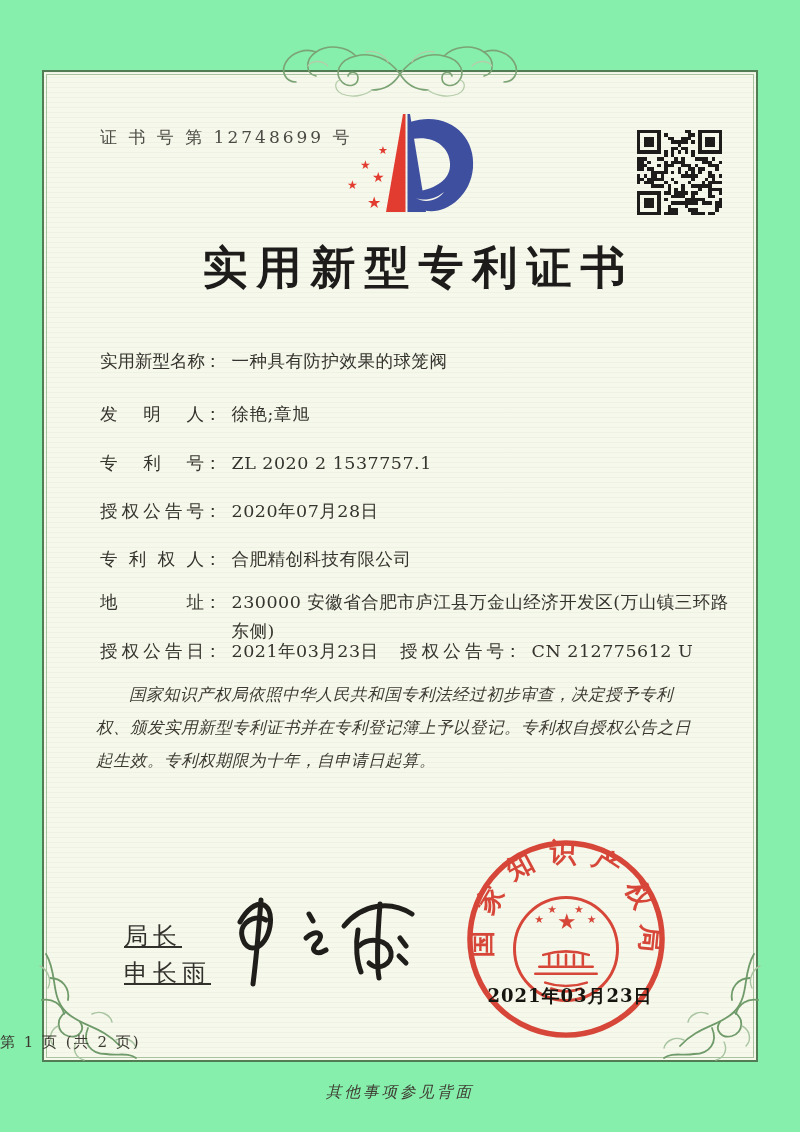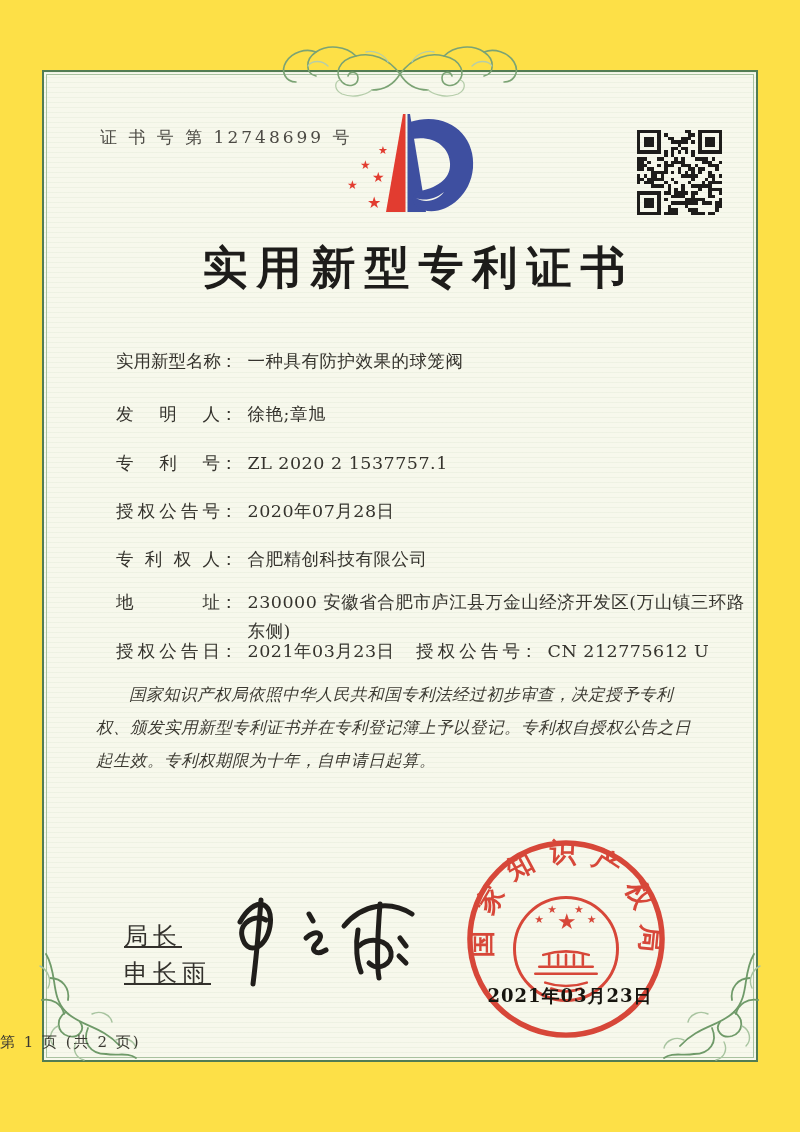--- a/index.html
+++ b/index.html
@@ -1,18 +1,18 @@
 <!DOCTYPE html>
 <html><head>
 <meta charset="utf-8">
 <style>
   html,body{margin:0;padding:0;background:#e8e6dc;}
   .page{
     position:relative;width:800px;height:1132px;margin:0 auto;
-    background:#fde047;overflow:hidden;
+    background:#86efac;overflow:hidden;
     font-family:"DejaVu Serif","Liberation Serif",serif;color:#2e2c28;
   }
   
   .frame{
     position:absolute;left:42px;top:70px;right:42px;bottom:70px;
     border:2px solid #527c53;
     background:
       repeating-linear-gradient(180deg, rgba(130,170,120,0.08) 0px, rgba(130,170,120,0.08) 1px, rgba(0,0,0,0) 1px, rgba(0,0,0,0) 5px),
       #f7f8ec;
   }
@@ -21,21 +21,21 @@
   
   .cert-no{position:absolute;left:100px;top:126px;font-size:17px;letter-spacing:3px;color:#4c4a44;}
   .logo{position:absolute;left:330px;top:108px;width:150px;height:128px;}
   .qr{position:absolute;left:637px;top:130px;width:85px;height:85px;}
   .title{
     position:absolute;left:8px;top:238px;width:100%;text-align:center;
     font-size:45px;font-weight:600;letter-spacing:9px;text-indent:9px;color:#1d1c1a;padding-left:6px;
   }
   
   .fields{position:absolute;left:0;top:347px;width:100%;font-size:17.5px;}
-  .frow{position:absolute;left:100px;white-space:nowrap;line-height:29px;color:#35332d;margin-left:16px;}
+  .frow{position:absolute;left:100px;white-space:nowrap;line-height:29px;color:#35332d;}
   .frow .flabel{display:inline-block;width:104px;text-align:justify;text-align-last:justify;vertical-align:top;}
   .frow .colon{display:inline-block;margin-right:10px;vertical-align:top;}
   .frow .fvalue{display:inline-block;vertical-align:top;letter-spacing:0.5px;}
   .frow.wrap{white-space:normal;}
   .frow.wrap .fvalue{width:505px;}
   .r0{top:0;} .r1{top:53px;} .r2{top:102px;} .r3{top:150px;} .r4{top:198px;}
   .r5{top:241px;} .r6{top:290px;} .r7{top:290px;left:400px;}
   .r7 .flabel{width:104px;}
   
   .body-text{
@@ -515,14 +515,15 @@
         <path d="M78,130 H132"></path>
         <path d="M74,137 H136"></path>
         <path d="M84,146 Q105,153 126,146"></path>
         <path d="M90,152 Q105,158 120,152"></path>
       </g>
     </g>
   </svg>
   <div class="seal-date">2021年03月23日</div>
 
   <div class="page-num">第 1 页 (共 2 页)</div>
+  <div class="back-note">其他事项参见背面</div>
 
 </div>
 
 </body></html>

